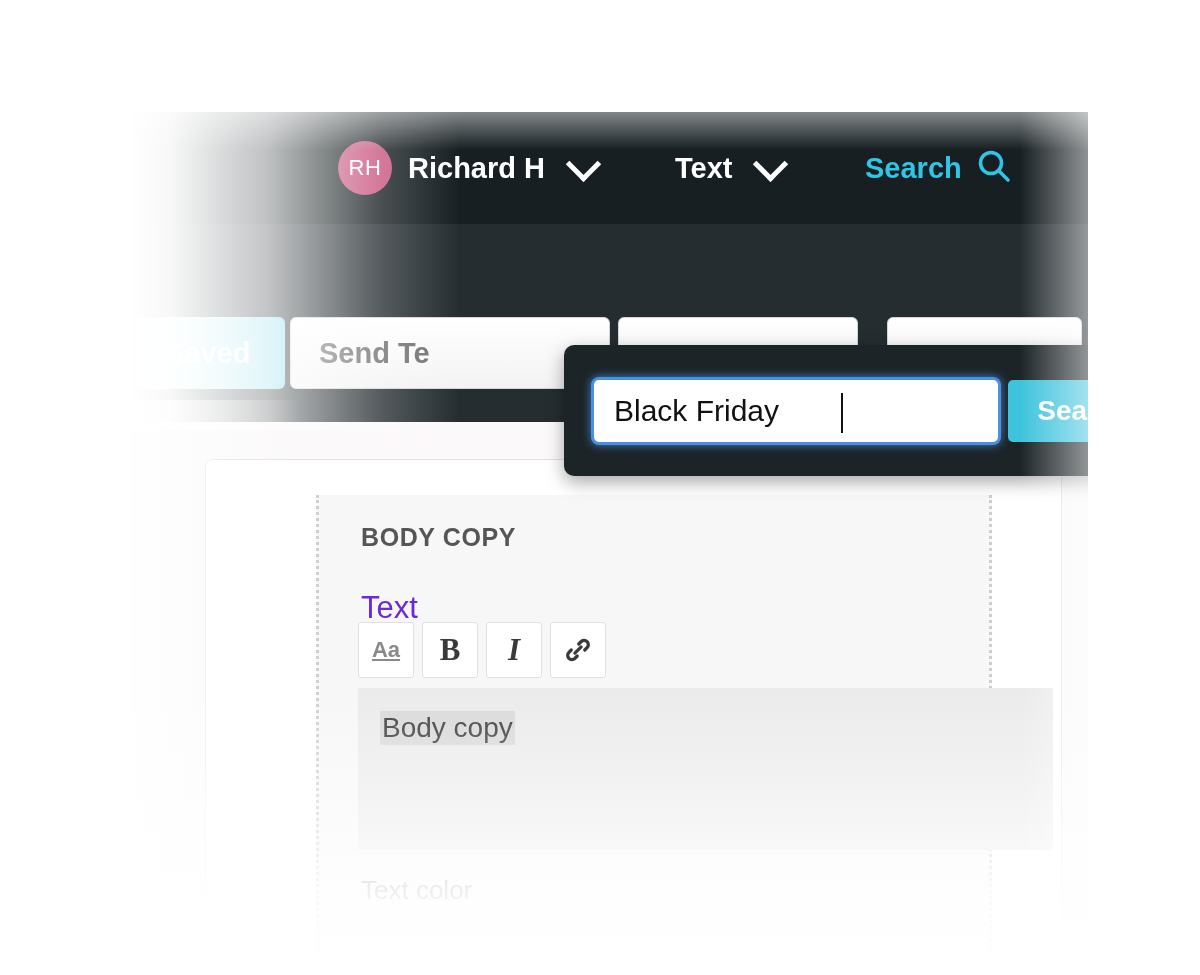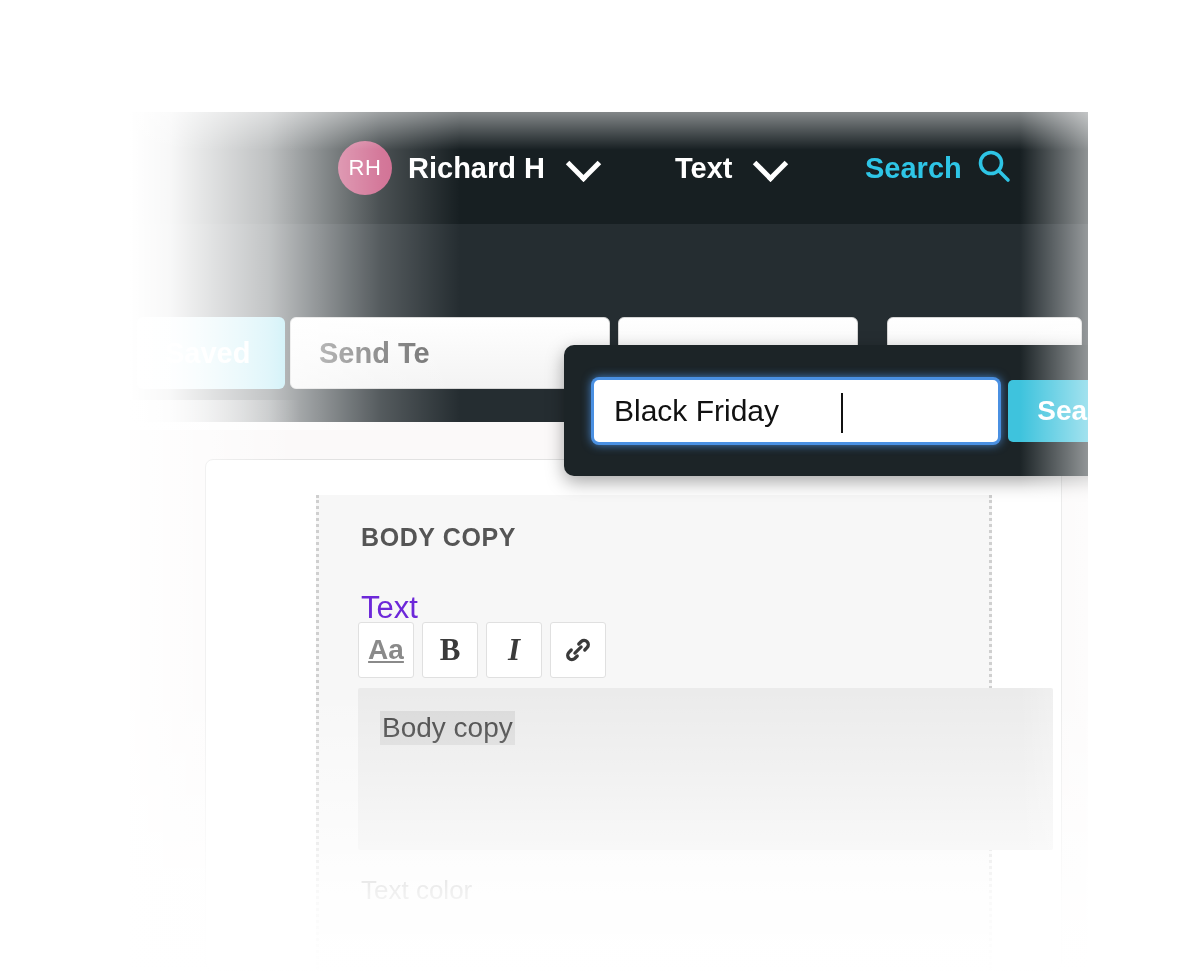--- a/index.html
+++ b/index.html
@@ -258,21 +258,21 @@
     background: #ffffff;
     border: 1px solid #e0e0e0;
     border-radius: 3px;
     display: flex;
     align-items: center;
     justify-content: center;
     color: #4b4b4b;
     cursor: pointer;
     box-sizing: border-box;
   }
-  #fmt-aa { font-size: 28px; font-weight: bold; text-decoration: underline; color: #8a8a8a; }
+  #fmt-aa { font-size: 22px; font-weight: bold; text-decoration: underline; color: #8a8a8a; }
   #fmt-bold { font-family: "Liberation Serif", serif; font-size: 31px; font-weight: bold; color: #3a3a3a; }
   #fmt-italic { font-family: "Liberation Serif", serif; font-size: 31px; font-style: italic; font-weight: bold; color: #3a3a3a; }
   #fmt-link svg { display:block; }
 
   #body-textarea {
     position: absolute;
     left: 152px;
     top: 228px;
     width: 695px;
     height: 162px;

